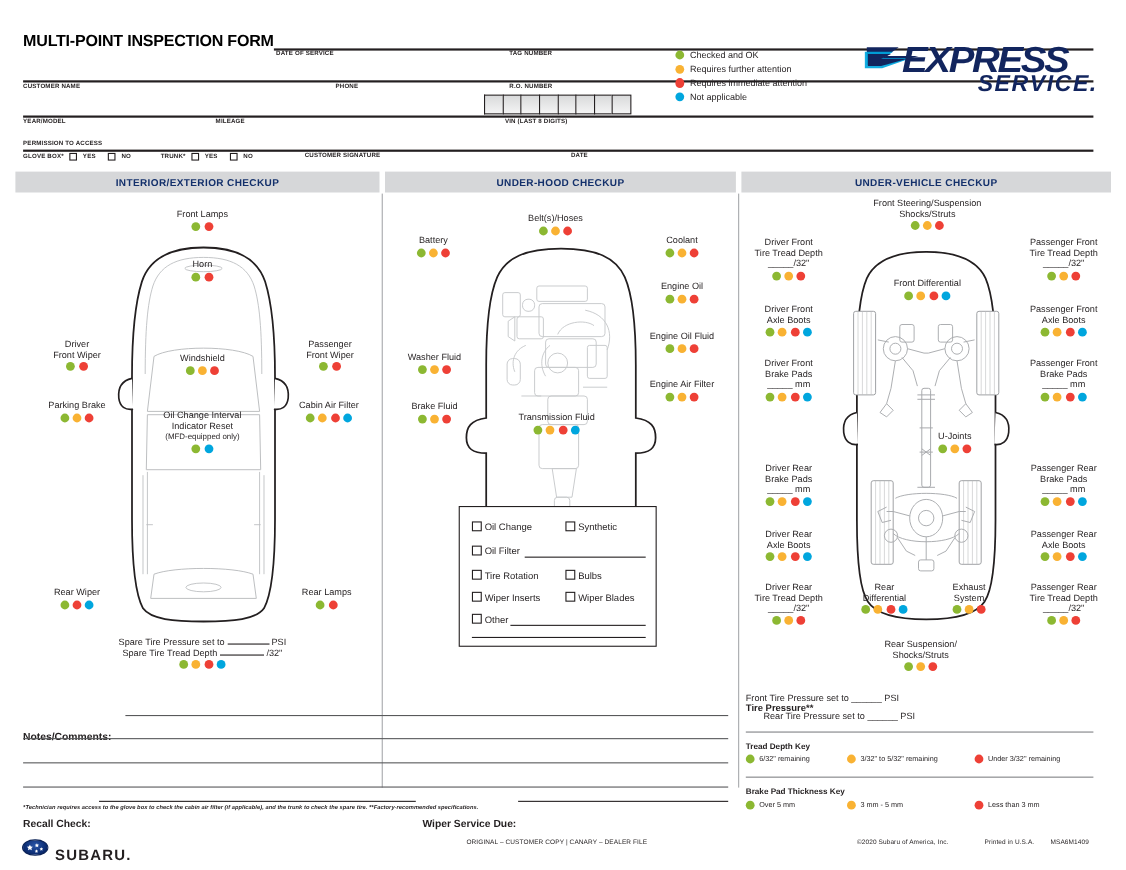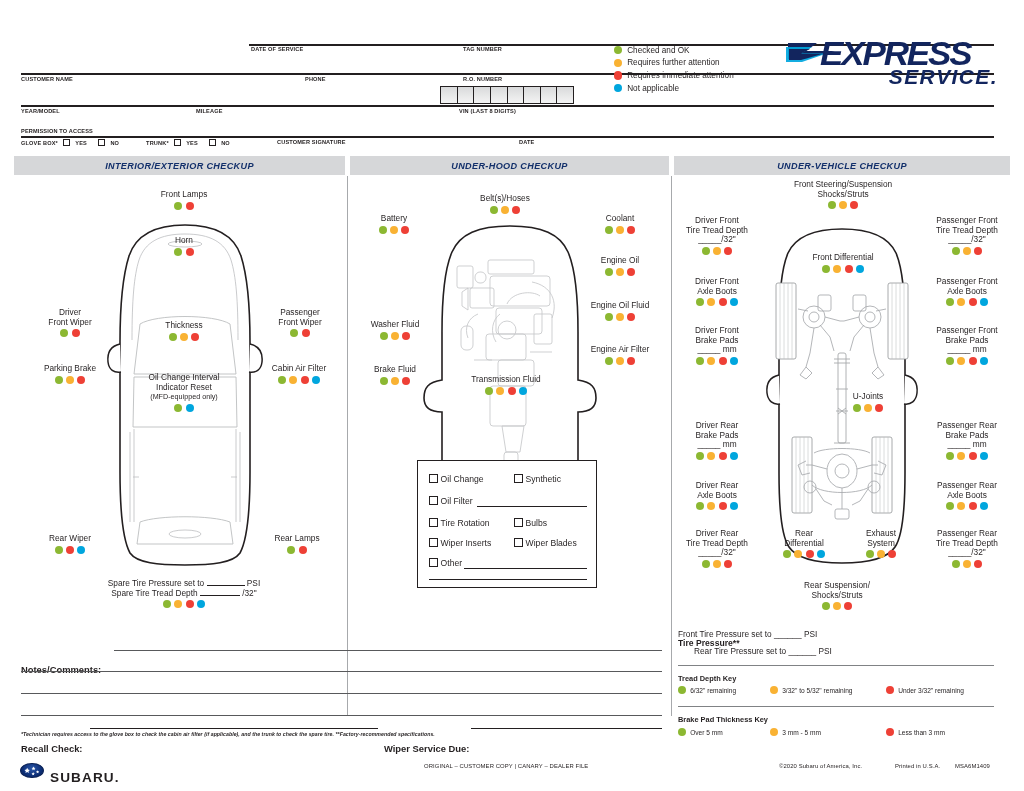--- a/index.html
+++ b/index.html
@@ -36,21 +36,21 @@
   .exp .word{position:absolute;left:34px;top:-1px;font-size:33px;font-weight:700;
              font-style:italic;letter-spacing:-2.0px;color:#12255e;
              font-family:"Liberation Sans",sans-serif;transform:scaleX(1.06);
              transform-origin:left top;}
   .exp .word2{position:absolute;right:3px;top:29px;font-size:21px;font-weight:700;
               font-style:italic;letter-spacing:1.4px;color:#12255e;}
 
   
   .secbar{position:absolute;top:156px;height:19px;background:#d6d7d9;
           color:#13306b;font-size:9.1px;font-weight:700;letter-spacing:.35px;
-          display:flex;align-items:center;justify-content:center;font-style:italic;}
+          display:flex;align-items:center;justify-content:center;}
   .vdiv{position:absolute;width:1px;background:#a7a9ac;}
 
   
   .cbx{display:inline-block;width:5.4px;height:5.4px;border:.8px solid #231f20;
        background:#fff;vertical-align:-0.5px;}
   .cbxbig{display:inline-block;width:6.6px;height:6.6px;border:1px solid #231f20;
           background:#fff;vertical-align:-.6px;margin-right:3px;}
 
   
   .ocbox{position:absolute;left:417px;top:460px;width:178px;height:126px;
@@ -77,20 +77,21 @@
   .txt{position:absolute;font-size:8.3px;color:#231f20;white-space:nowrap;}
   .txtb{position:absolute;font-size:8.6px;font-weight:700;color:#231f20;white-space:nowrap;margin-top:25px;}
   .ul{border-bottom:1px solid #231f20;display:inline-block;}
   svg{display:block;}
 </style>
 </head>
 <body>
 
 <div class="page">
 
+  <div class="title">MULTI-POINT INSPECTION FORM</div>
 
   <div class="rule2" style="left:249px;top:44px;width:745px;"></div>
   <div class="lbl abs" style="left:251px;top:46px;">DATE OF SERVICE</div>
   <div class="lbl abs" style="left:463px;top:46px;">TAG NUMBER</div>
 
   <div class="rule2" style="left:21px;top:73px;width:973px;"></div>
   <div class="lbl abs" style="left:21px;top:76px;">CUSTOMER NAME</div>
   <div class="lbl abs" style="left:305px;top:76px;">PHONE</div>
   <div class="lbl abs" style="left:463px;top:76px;">R.O. NUMBER</div>
 
@@ -211,21 +212,21 @@
 
   <div class="item" style="left:247px;top:308px;width:106px;">
     <div class="t">Passenger<br>Front Wiper</div>
     <div class="dots">
         <span class="dot g"></span>
         <span class="dot r"></span>
       </div>
   </div>
 
   <div class="item" style="left:120px;top:321px;width:128px;">
-    <div class="t">Thickness</div>
+    <div class="t">Windshield</div>
     <div class="dots">
         <span class="dot g"></span>
         <span class="dot a"></span>
         <span class="dot r"></span>
       </div>
   </div>
 
   <div class="item" style="left:14px;top:364px;width:112px;">
     <div class="t">Parking Brake</div>
     <div class="dots">

